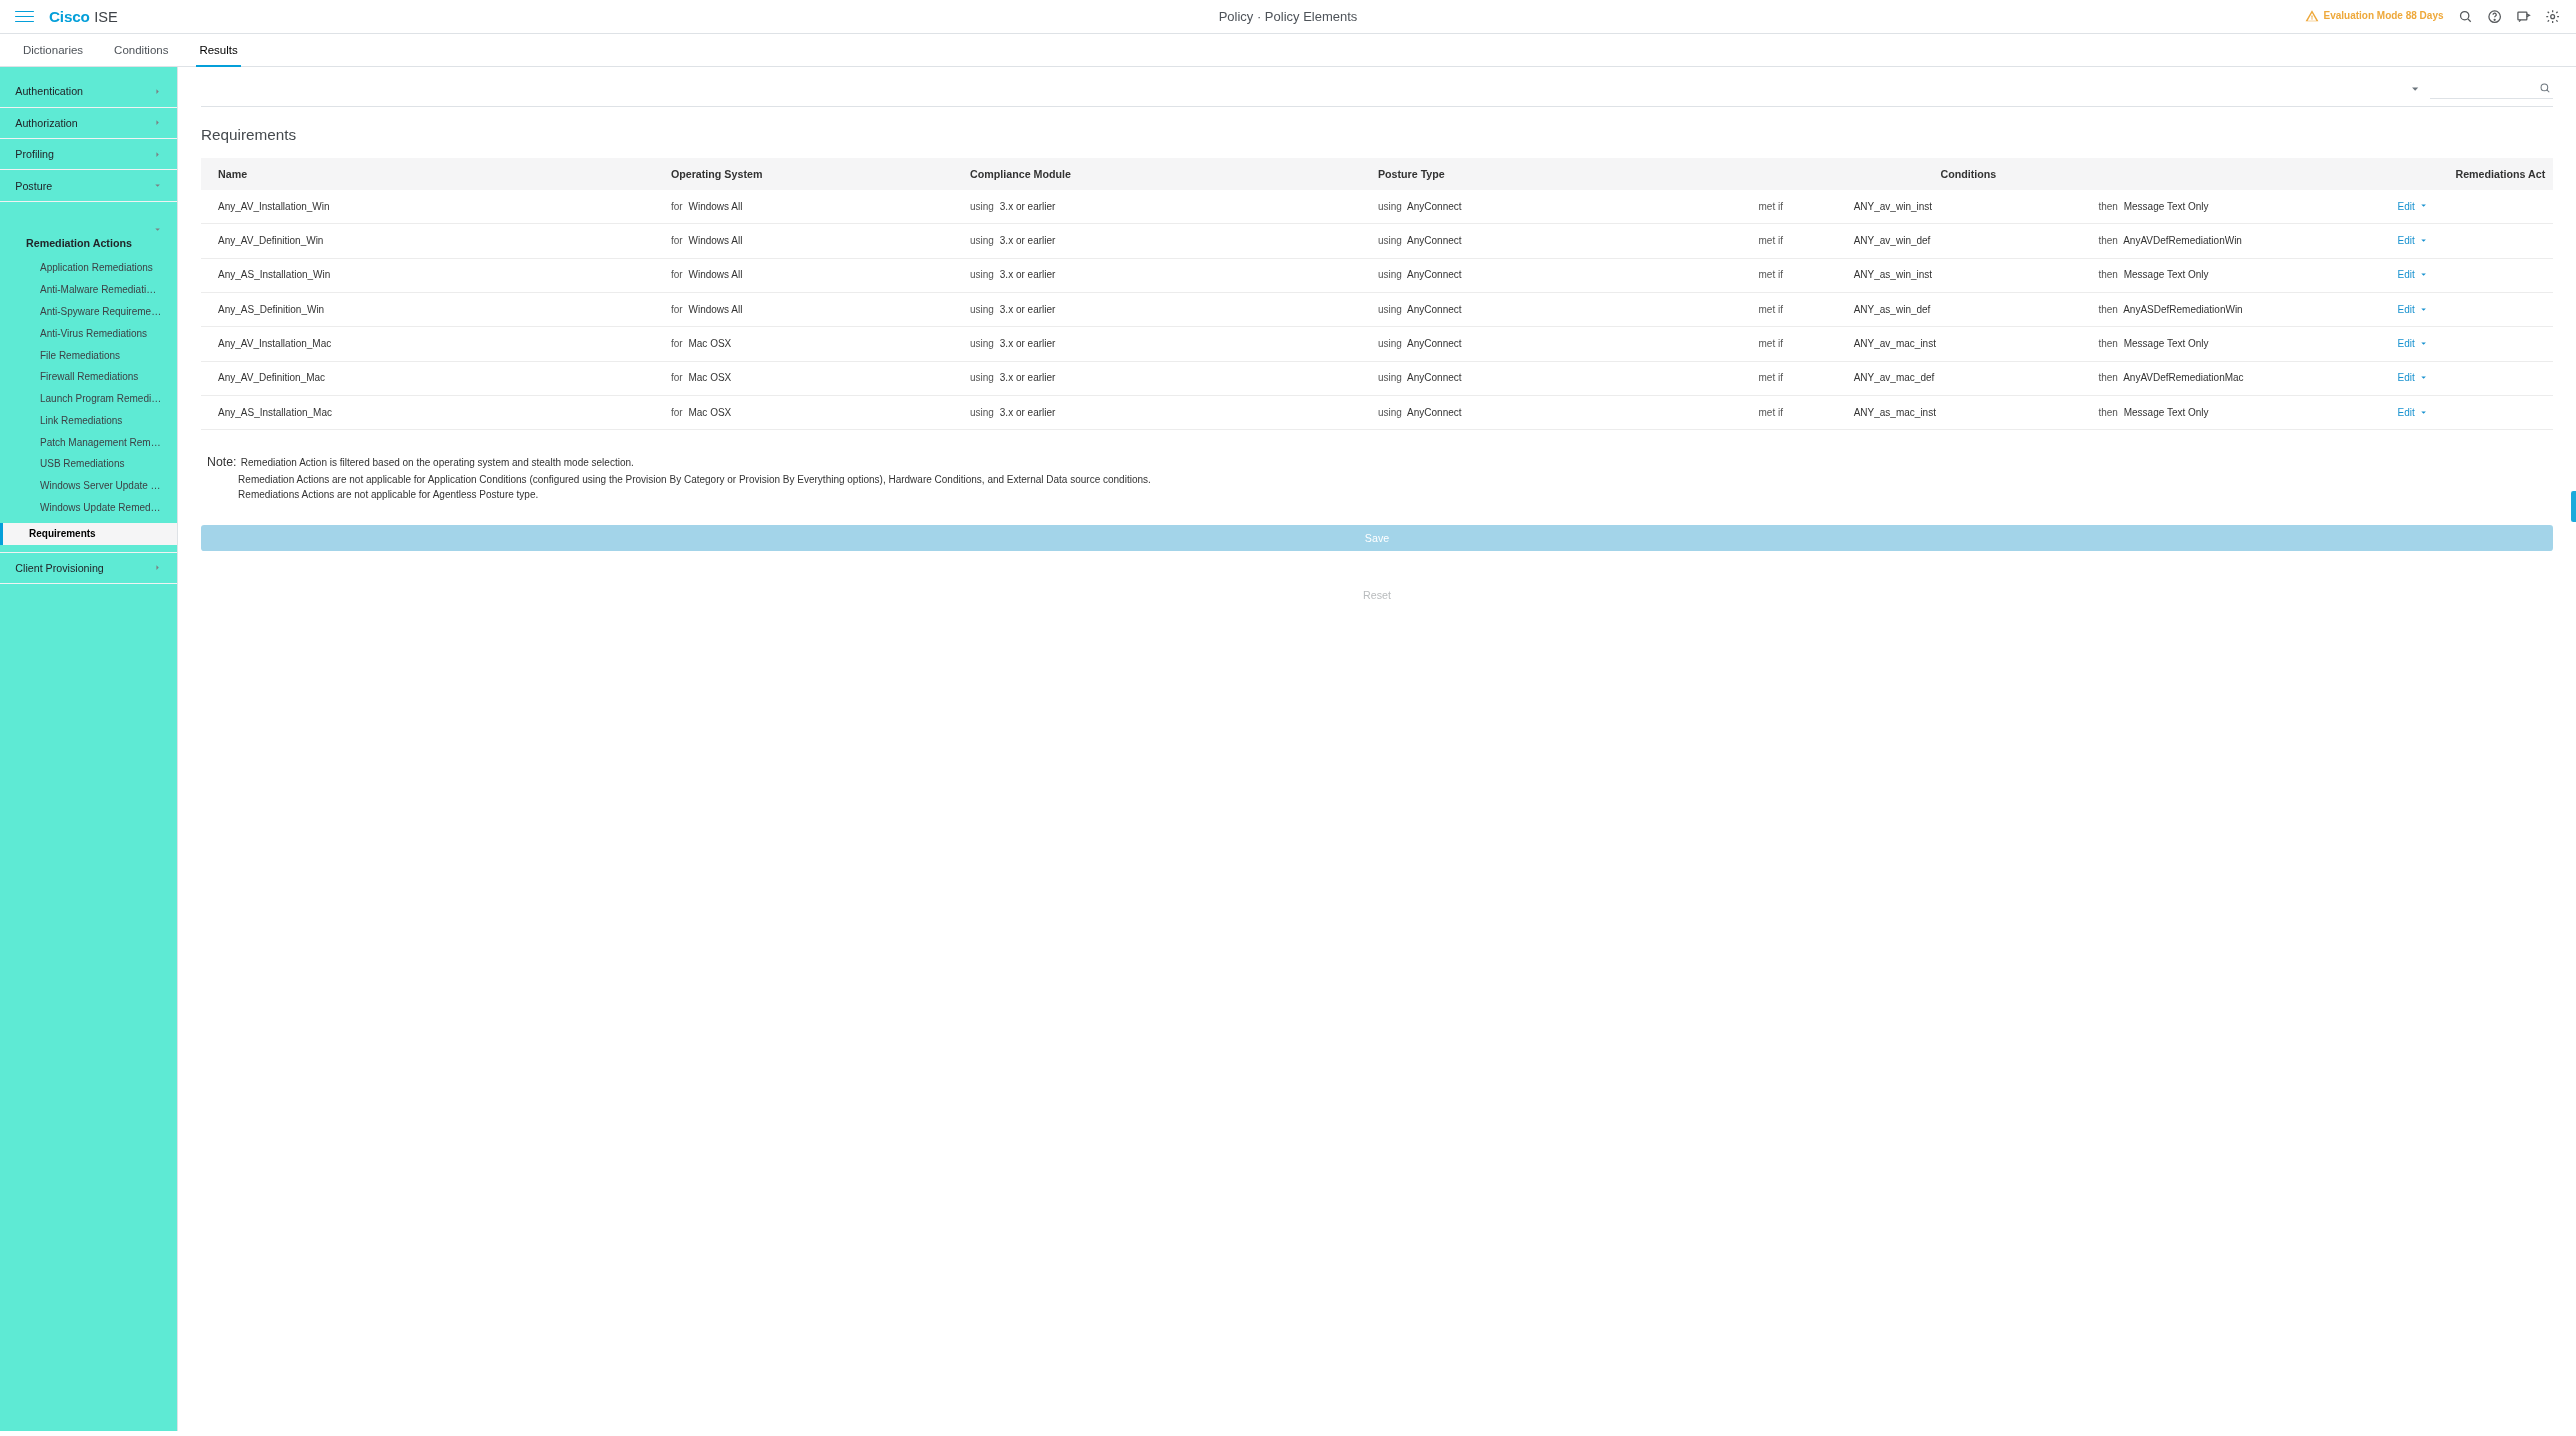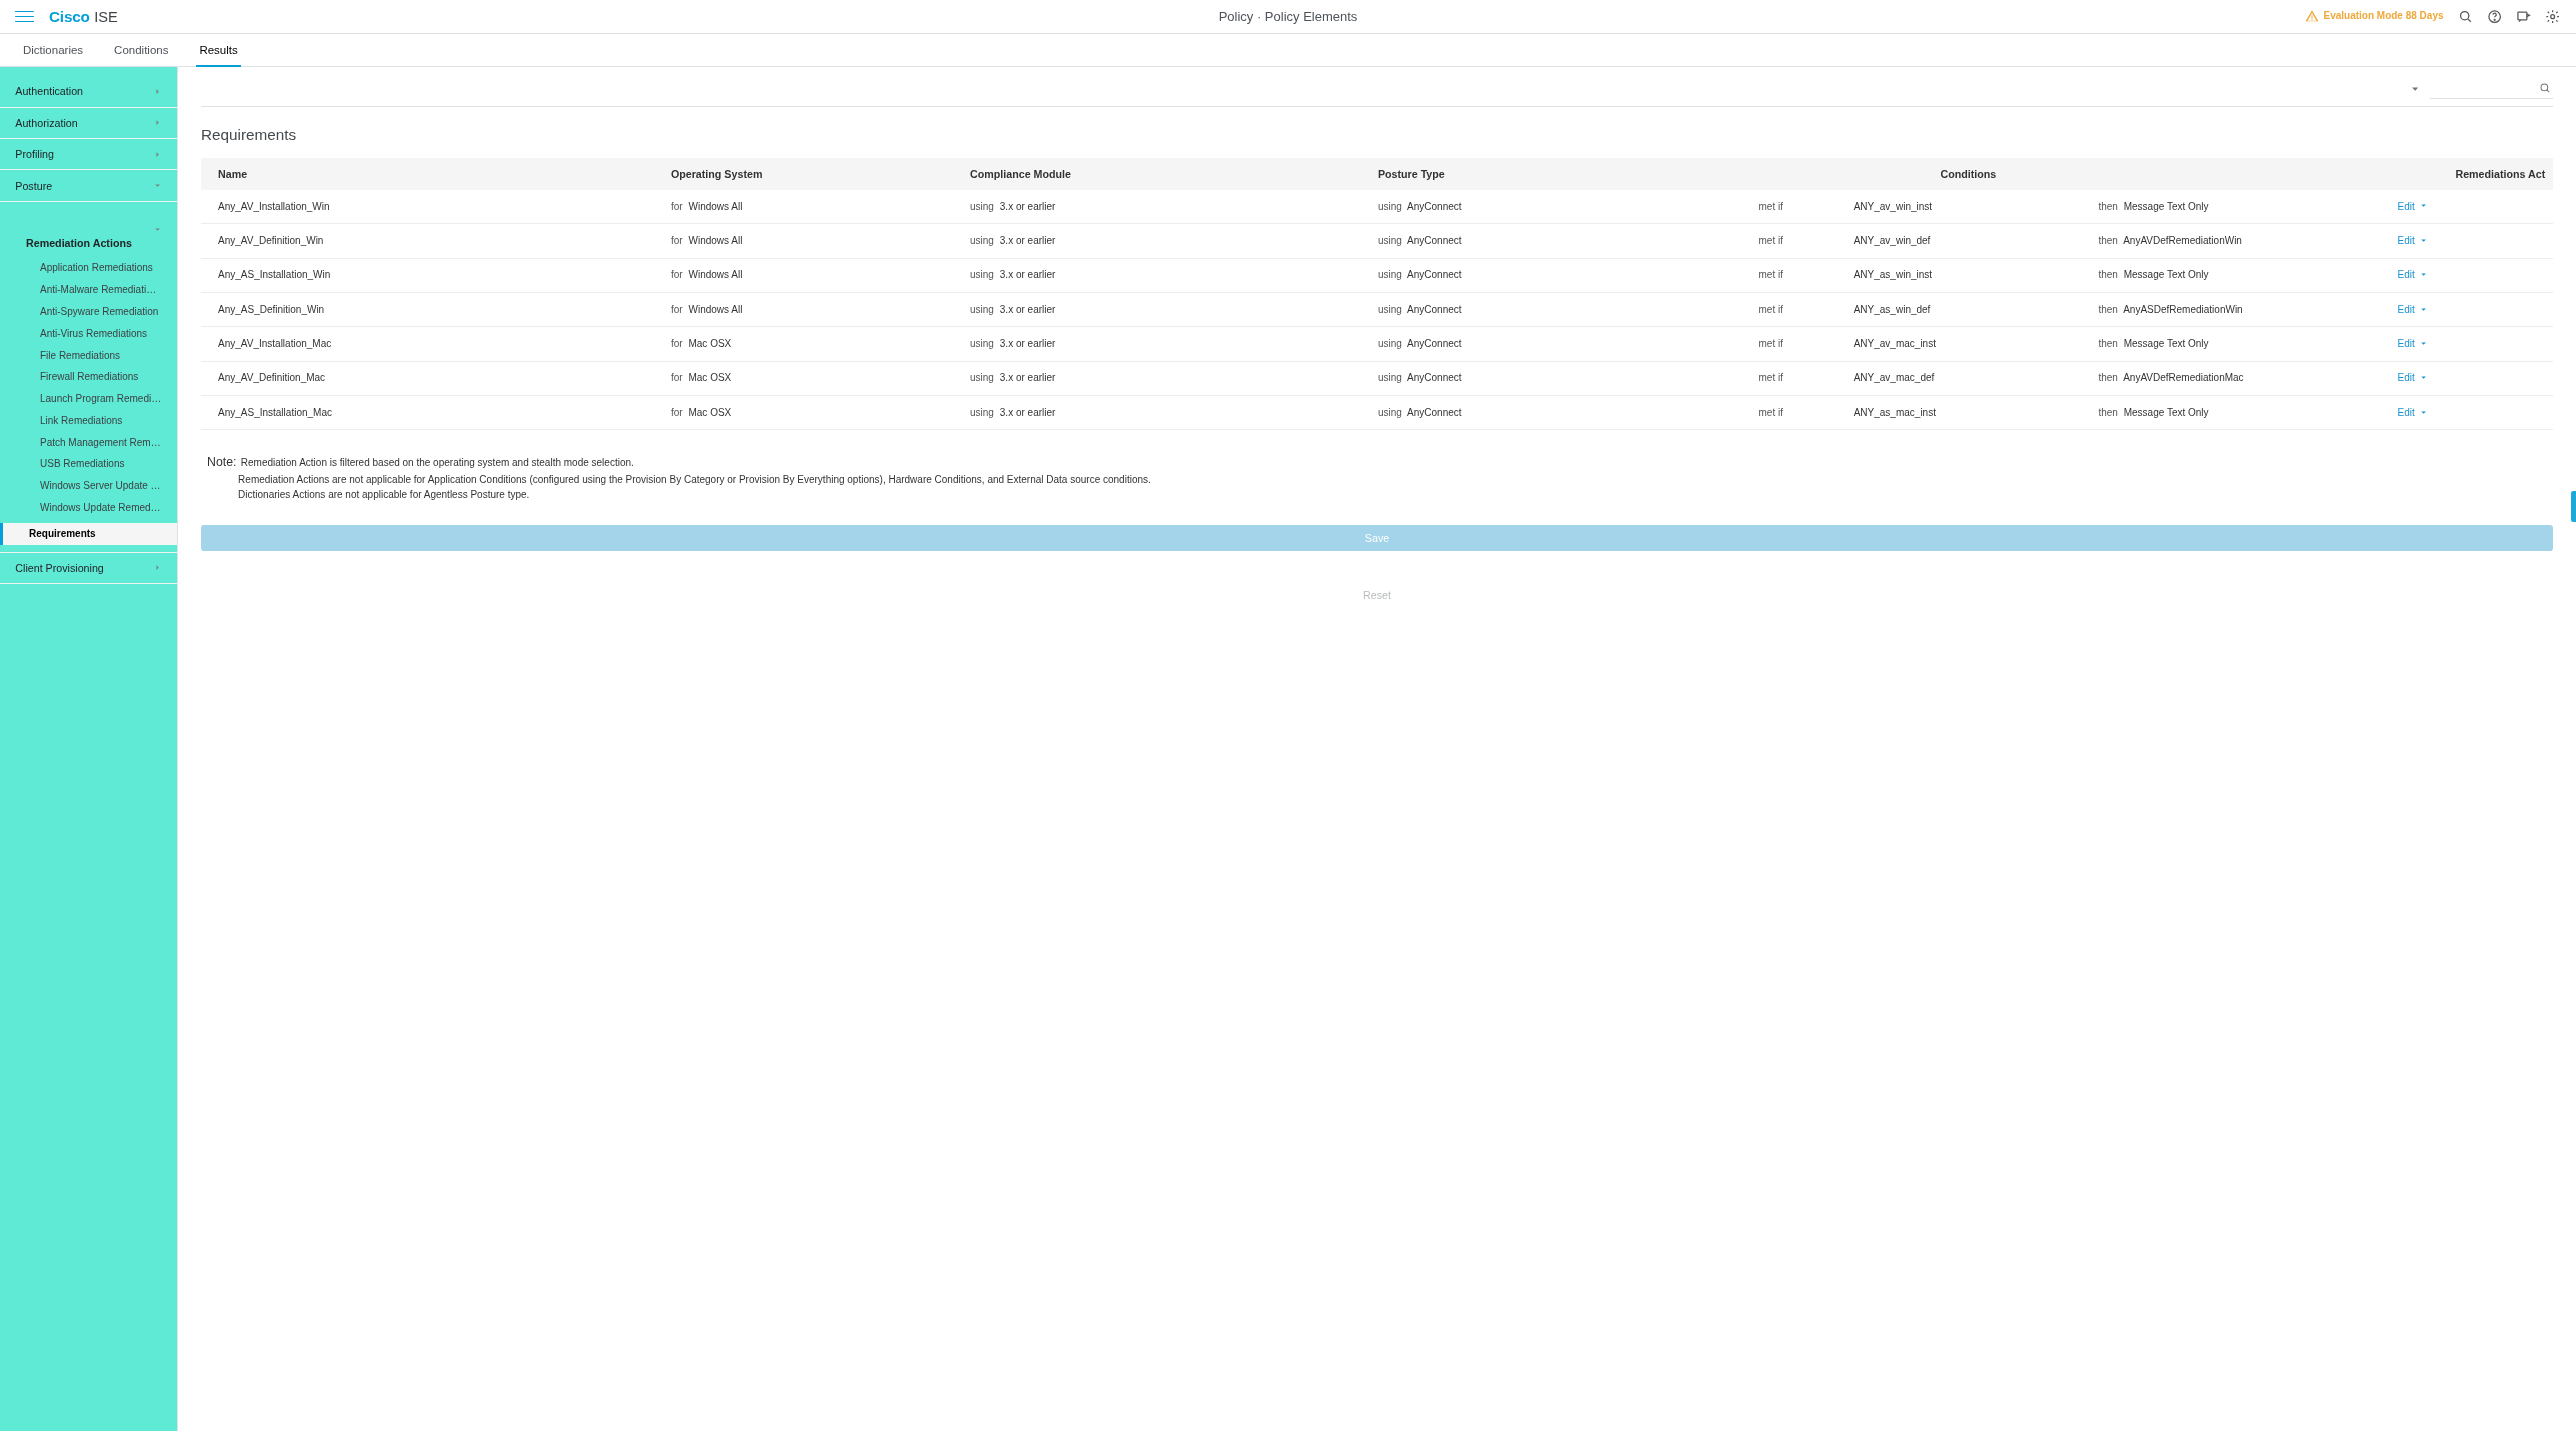--- a/index.html
+++ b/index.html
@@ -263,21 +263,21 @@
         </svg>
     </div>
     <div class="nav-sub">
       <span style="font-weight:600;margin-top:28px;">Remediation Actions</span>
       <svg class="chev" style="width:9.2px;height:9.2px;color:#7c7f82;" viewBox="0 0 24 24">
           <path fill="currentColor" d="M6 9l6 6 6-6z"></path>
         </svg>
     </div>
     <div class="nav-leaf">Application Remediations</div>
     <div class="nav-leaf">Anti-Malware Remediations</div>
-    <div class="nav-leaf">Anti-Spyware Remediation</div>
+    <div class="nav-leaf">Anti-Spyware Requirements</div>
     <div class="nav-leaf">Anti-Virus Remediations</div>
     <div class="nav-leaf">File Remediations</div>
     <div class="nav-leaf">Firewall Remediations</div>
     <div class="nav-leaf">Launch Program Remediati...</div>
     <div class="nav-leaf">Link Remediations</div>
     <div class="nav-leaf">Patch Management Remed...</div>
     <div class="nav-leaf">USB Remediations</div>
     <div class="nav-leaf">Windows Server Update S...</div>
     <div class="nav-leaf">Windows Update Remedia...</div>
 
@@ -451,21 +451,21 @@
       </span>
     </td>
           </tr>
         </tbody>
     </table>
 
     <div class="note">
       <span class="label">Note:</span>
       <span>Remediation Action is filtered based on the operating system and stealth mode selection.</span><br>
       <span style="padding-left:31px; display:inline-block;">Remediation Actions are not applicable for Application Conditions (configured using the Provision By Category or Provision By Everything options), Hardware Conditions, and External Data source conditions.</span><br>
-      <span style="padding-left:31px; display:inline-block;">Dictionaries Actions are not applicable for Agentless Posture type.</span>
+      <span style="padding-left:31px; display:inline-block;">Remediations Actions are not applicable for Agentless Posture type.</span>
     </div>
 
     <div class="footer">
       <button class="btn btn-save">Save</button>
       <button class="btn btn-reset">Reset</button>
     </div>
   </div>
 </div>
 
 <div class="rscroll"></div>

